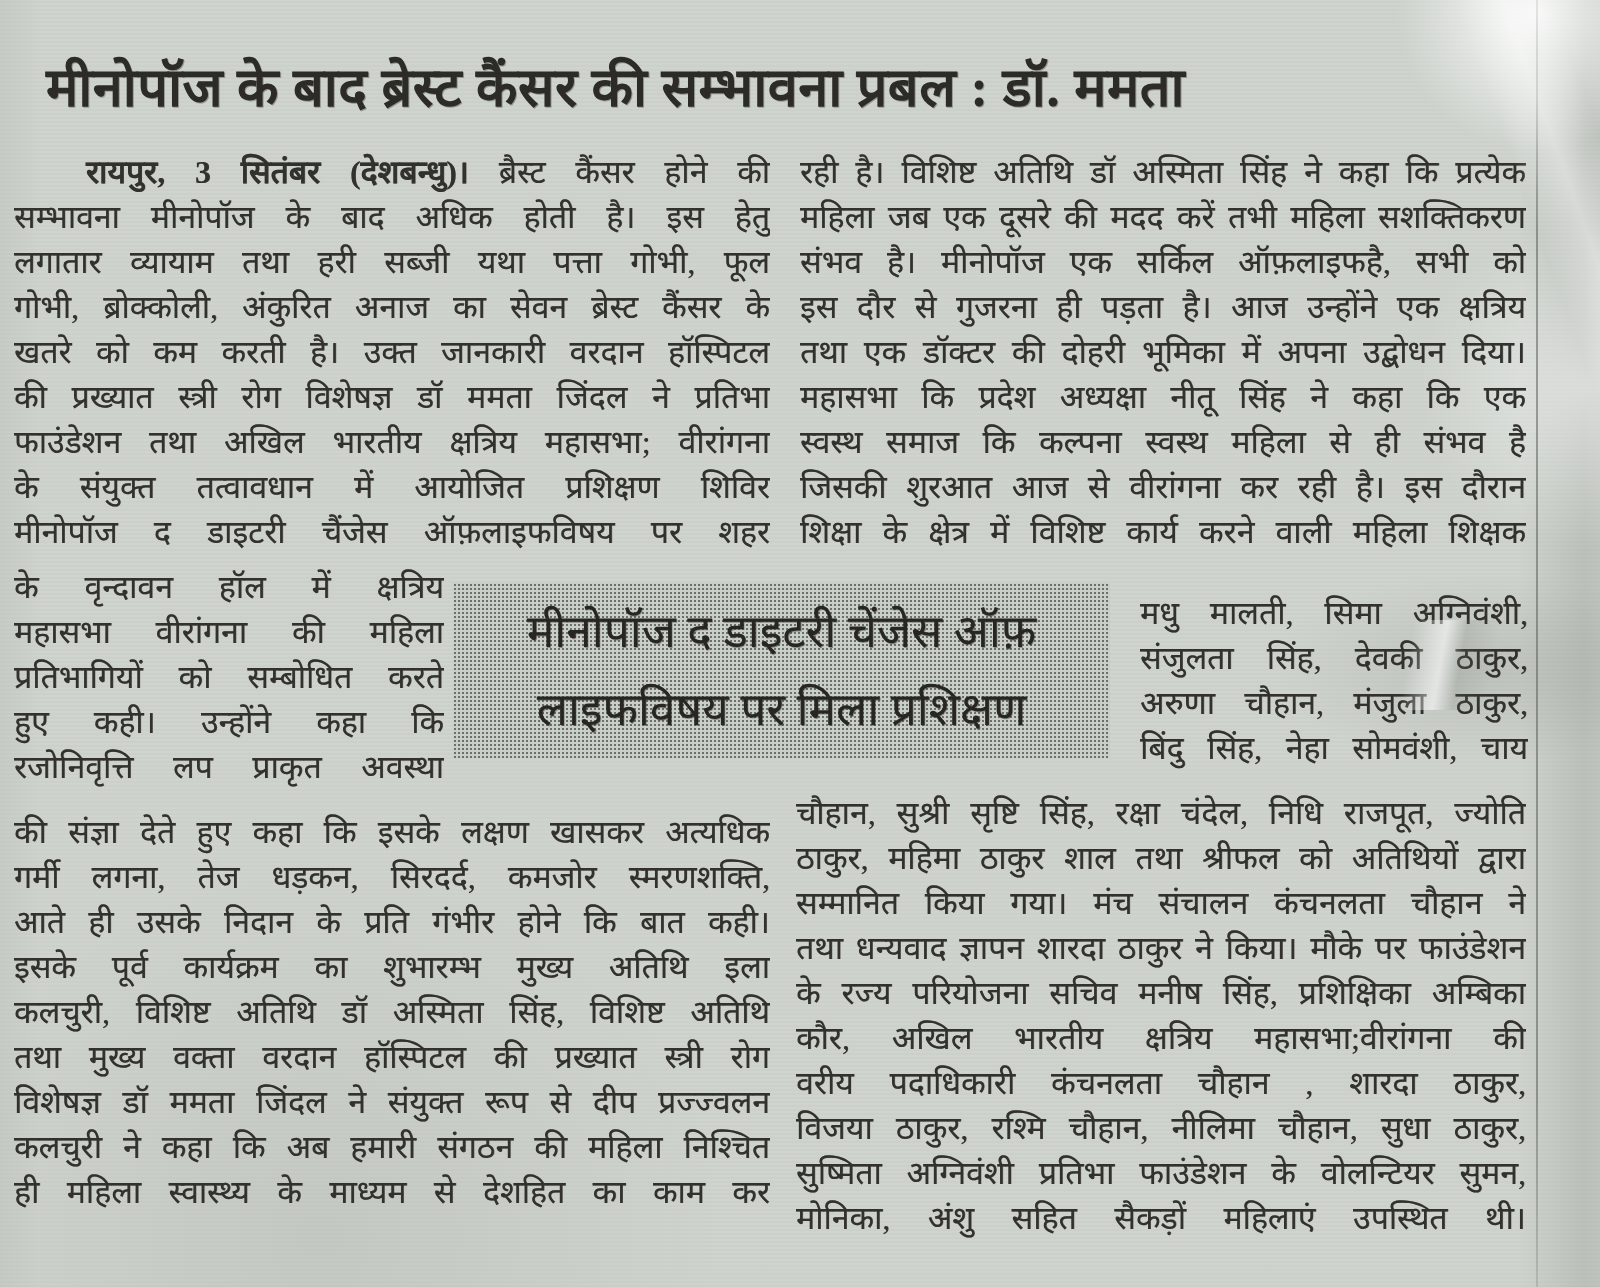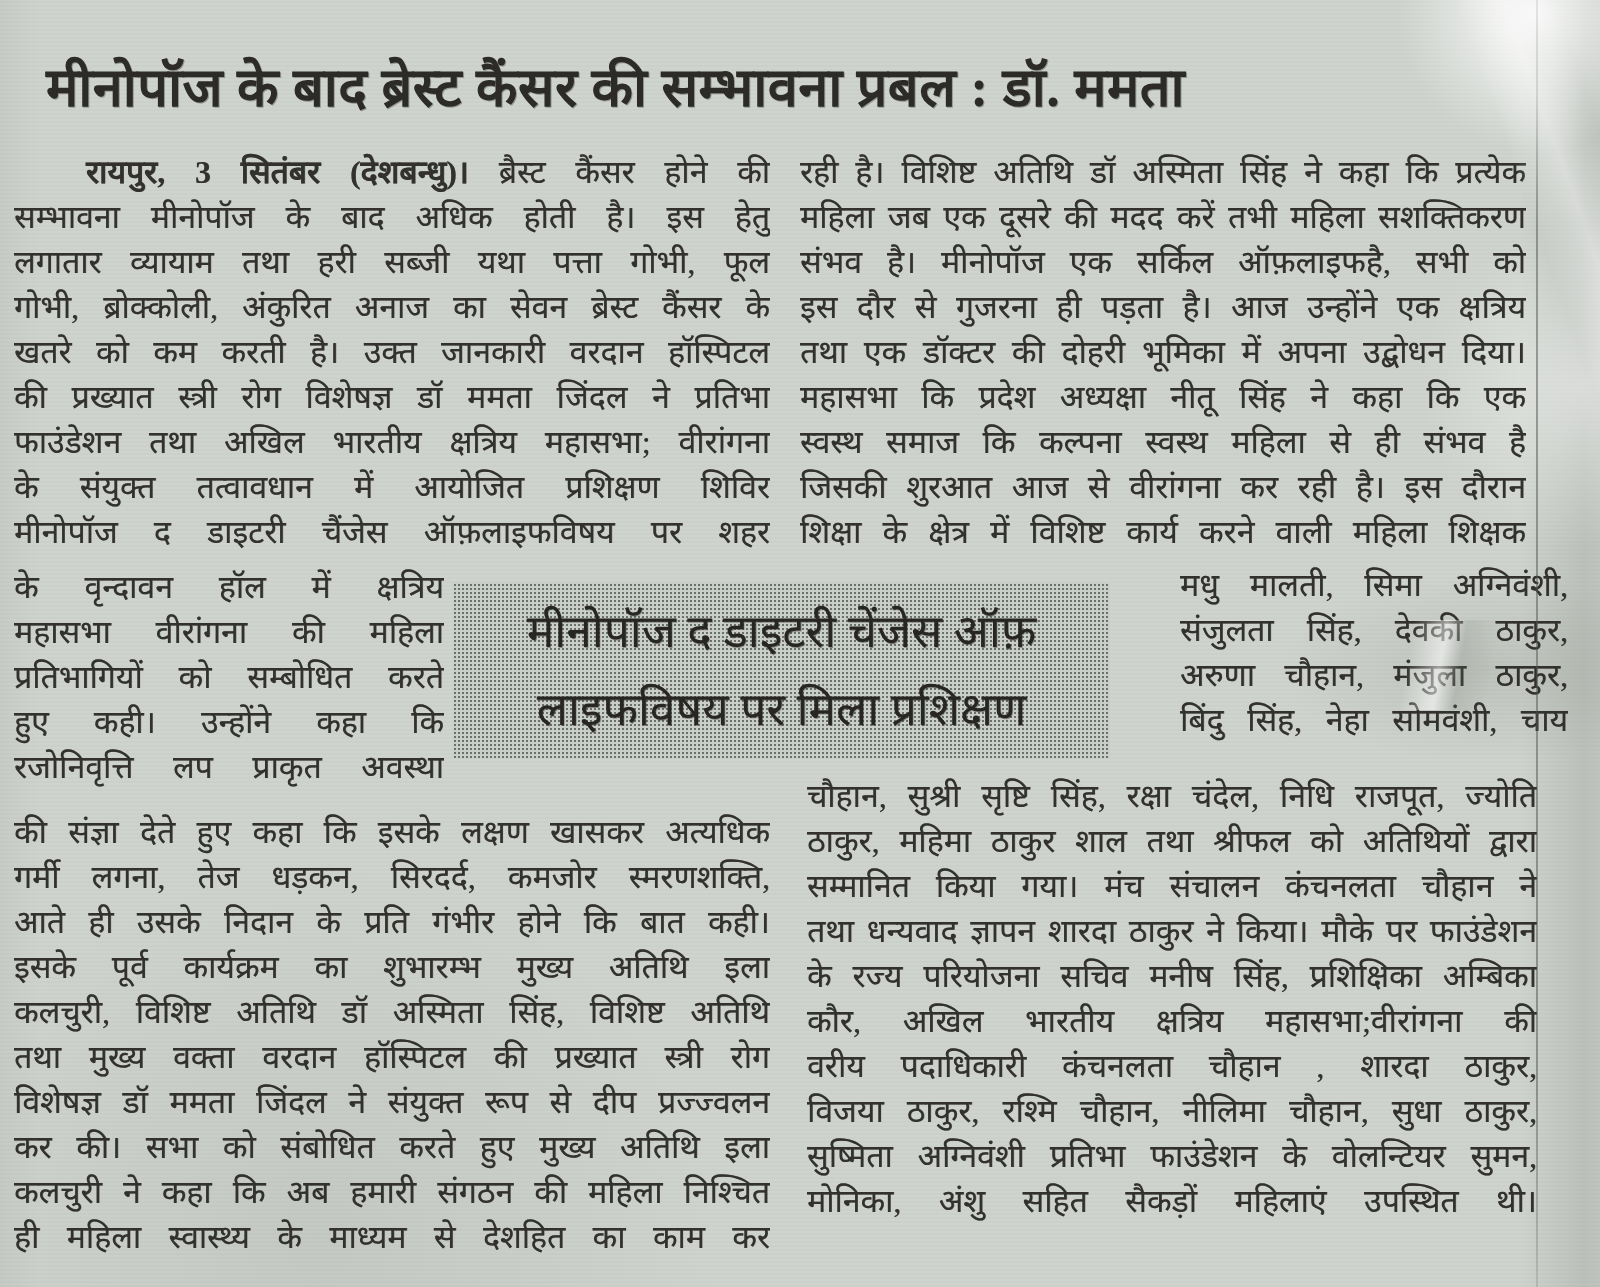--- a/index.html
+++ b/index.html
@@ -49,22 +49,22 @@
     text-align-last:justify;
     white-space:nowrap;
     overflow:hidden;
     height:var(--lh,45px);
     line-height:var(--lh,45px);
   }
   .b-left-top  {left:14px;  top:150px; width:756px; --lh:45px;}
   .b-left-mid  {left:14px;  top:565px; width:430px; --lh:45px;}
   .b-left-bot  {left:14px;  top:810px; width:756px; --lh:45px;}
   .b-right-top {left:800px; top:150px; width:726px; --lh:45px;}
-  .b-right-mid {left:1140px;top:563px; width:388px;margin-left:40px; --lh:45px;}
-  .b-right-bot {left:796px; top:774px; width:730px;margin-left:11px; --lh:45px;}
+  .b-right-mid {left:1140px;top:591px; width:388px; --lh:45px;}
+  .b-right-bot {left:796px; top:791px; width:730px; --lh:45px;}
   .lead-line .dateline{font-weight:bold;font-family:Liberation Serif, serif;}
   .lead-line{text-indent:72px;}
   .pull-quote{
     position:absolute;left:453px;top:583px;width:657px;height:175px;
     background-image:radial-gradient(var(--box-dot) 1.05px, transparent 1.05px);
     background-size:4px 4px;
     background-color:var(--box-bg);
     box-sizing:border-box;
     padding-top:10px;
     text-align:center;
@@ -125,21 +125,20 @@
     </div>
 
   <div class="tblock b-left-bot">
       <div class="tline">की संज्ञा देते हुए कहा कि इसके लक्षण खासकर अत्यधिक</div>
       <div class="tline">गर्मी लगना, तेज धड़कन, सिरदर्द, कमजोर स्मरणशक्ति,</div>
       <div class="tline">आते ही उसके निदान के प्रति गंभीर होने कि बात कही।</div>
       <div class="tline">इसके पूर्व कार्यक्रम का शुभारम्भ मुख्य अतिथि इला</div>
       <div class="tline">कलचुरी, विशिष्ट अतिथि डॉ अस्मिता सिंह, विशिष्ट अतिथि</div>
       <div class="tline">तथा मुख्य वक्ता वरदान हॉस्पिटल की प्रख्यात स्त्री रोग</div>
       <div class="tline">विशेषज्ञ डॉ ममता जिंदल ने संयुक्त रूप से दीप प्रज्ज्वलन</div>
-      <div class="tline">कर की। सभा को संबोधित करते हुए मुख्य अतिथि इला</div>
       <div class="tline">कलचुरी ने कहा कि अब हमारी संगठन की महिला निश्चित</div>
       <div class="tline">ही महिला स्वास्थ्य के माध्यम से देशहित का काम कर</div>
     </div>
 
   <div class="tblock b-right-top">
       <div class="tline">रही है। विशिष्ट अतिथि डॉ अस्मिता सिंह ने कहा कि प्रत्येक</div>
       <div class="tline">महिला जब एक दूसरे की मदद करें तभी महिला सशक्तिकरण</div>
       <div class="tline">संभव है। मीनोपॉज एक सर्किल ऑफ़लाइफहै, सभी को</div>
       <div class="tline">इस दौर से गुजरना ही पड़ता है। आज उन्होंने एक क्षत्रिय</div>
       <div class="tline">तथा एक डॉक्टर की दोहरी भूमिका में अपना उद्बोधन दिया।</div>

